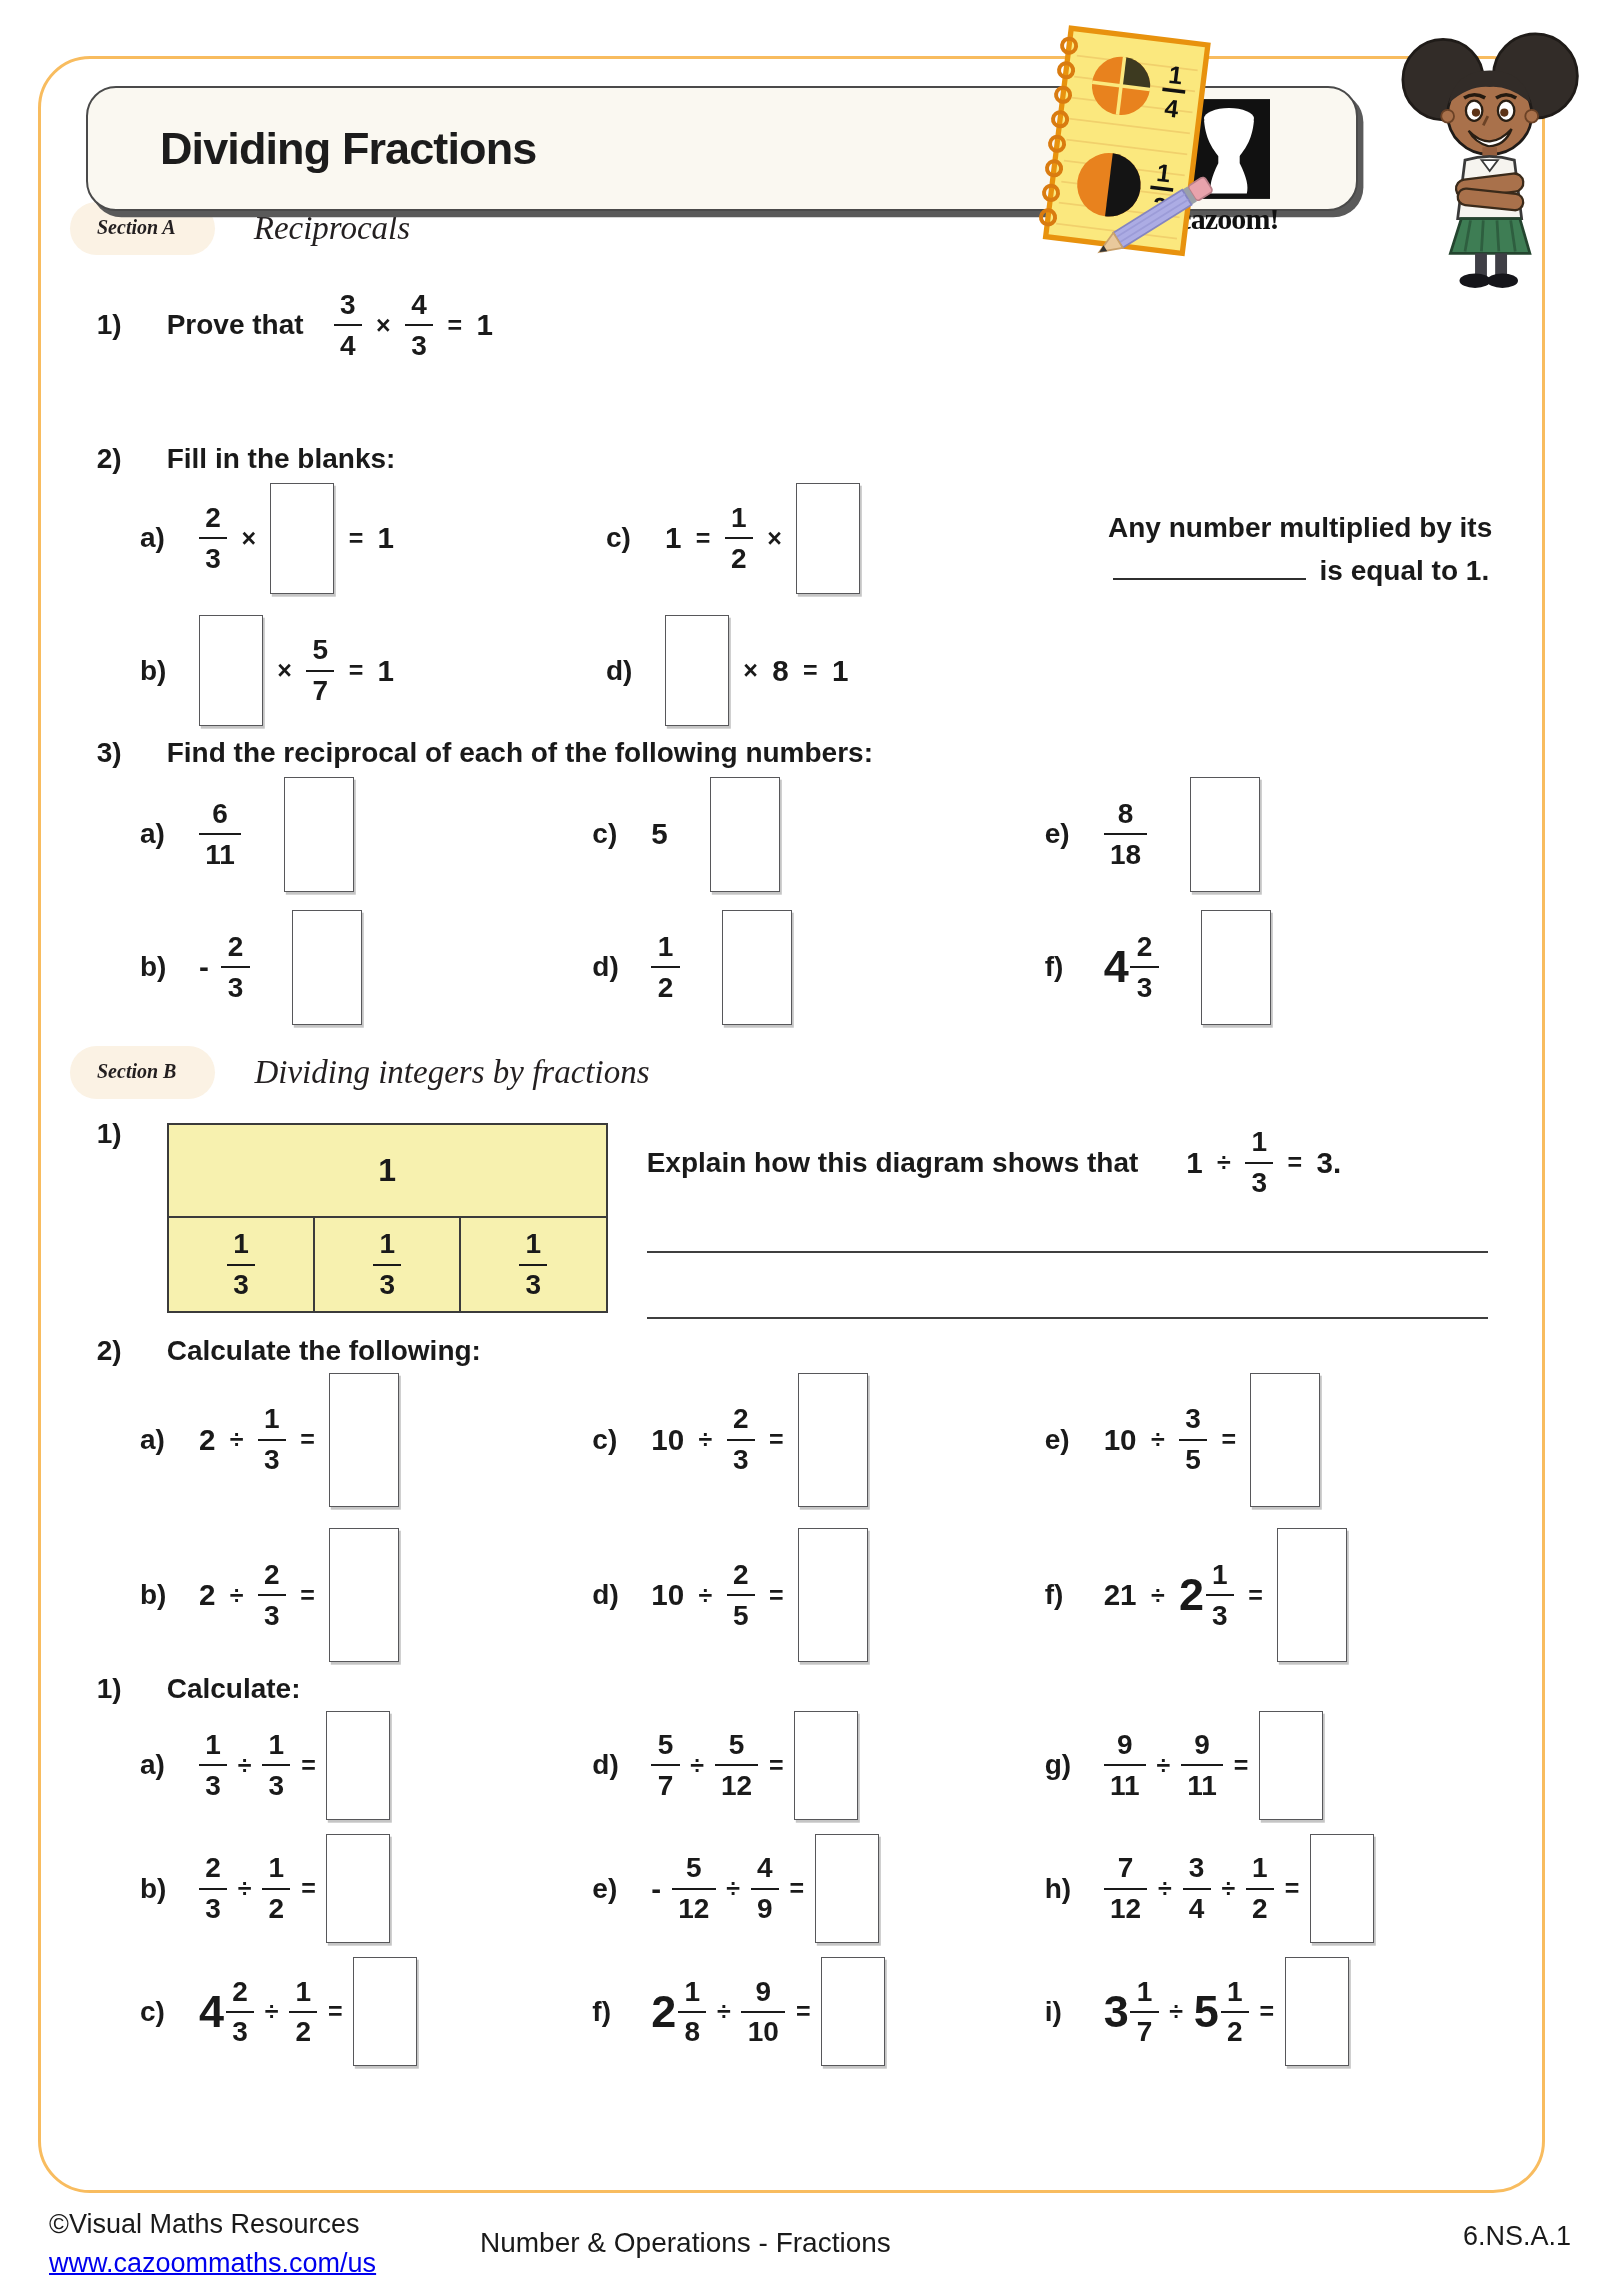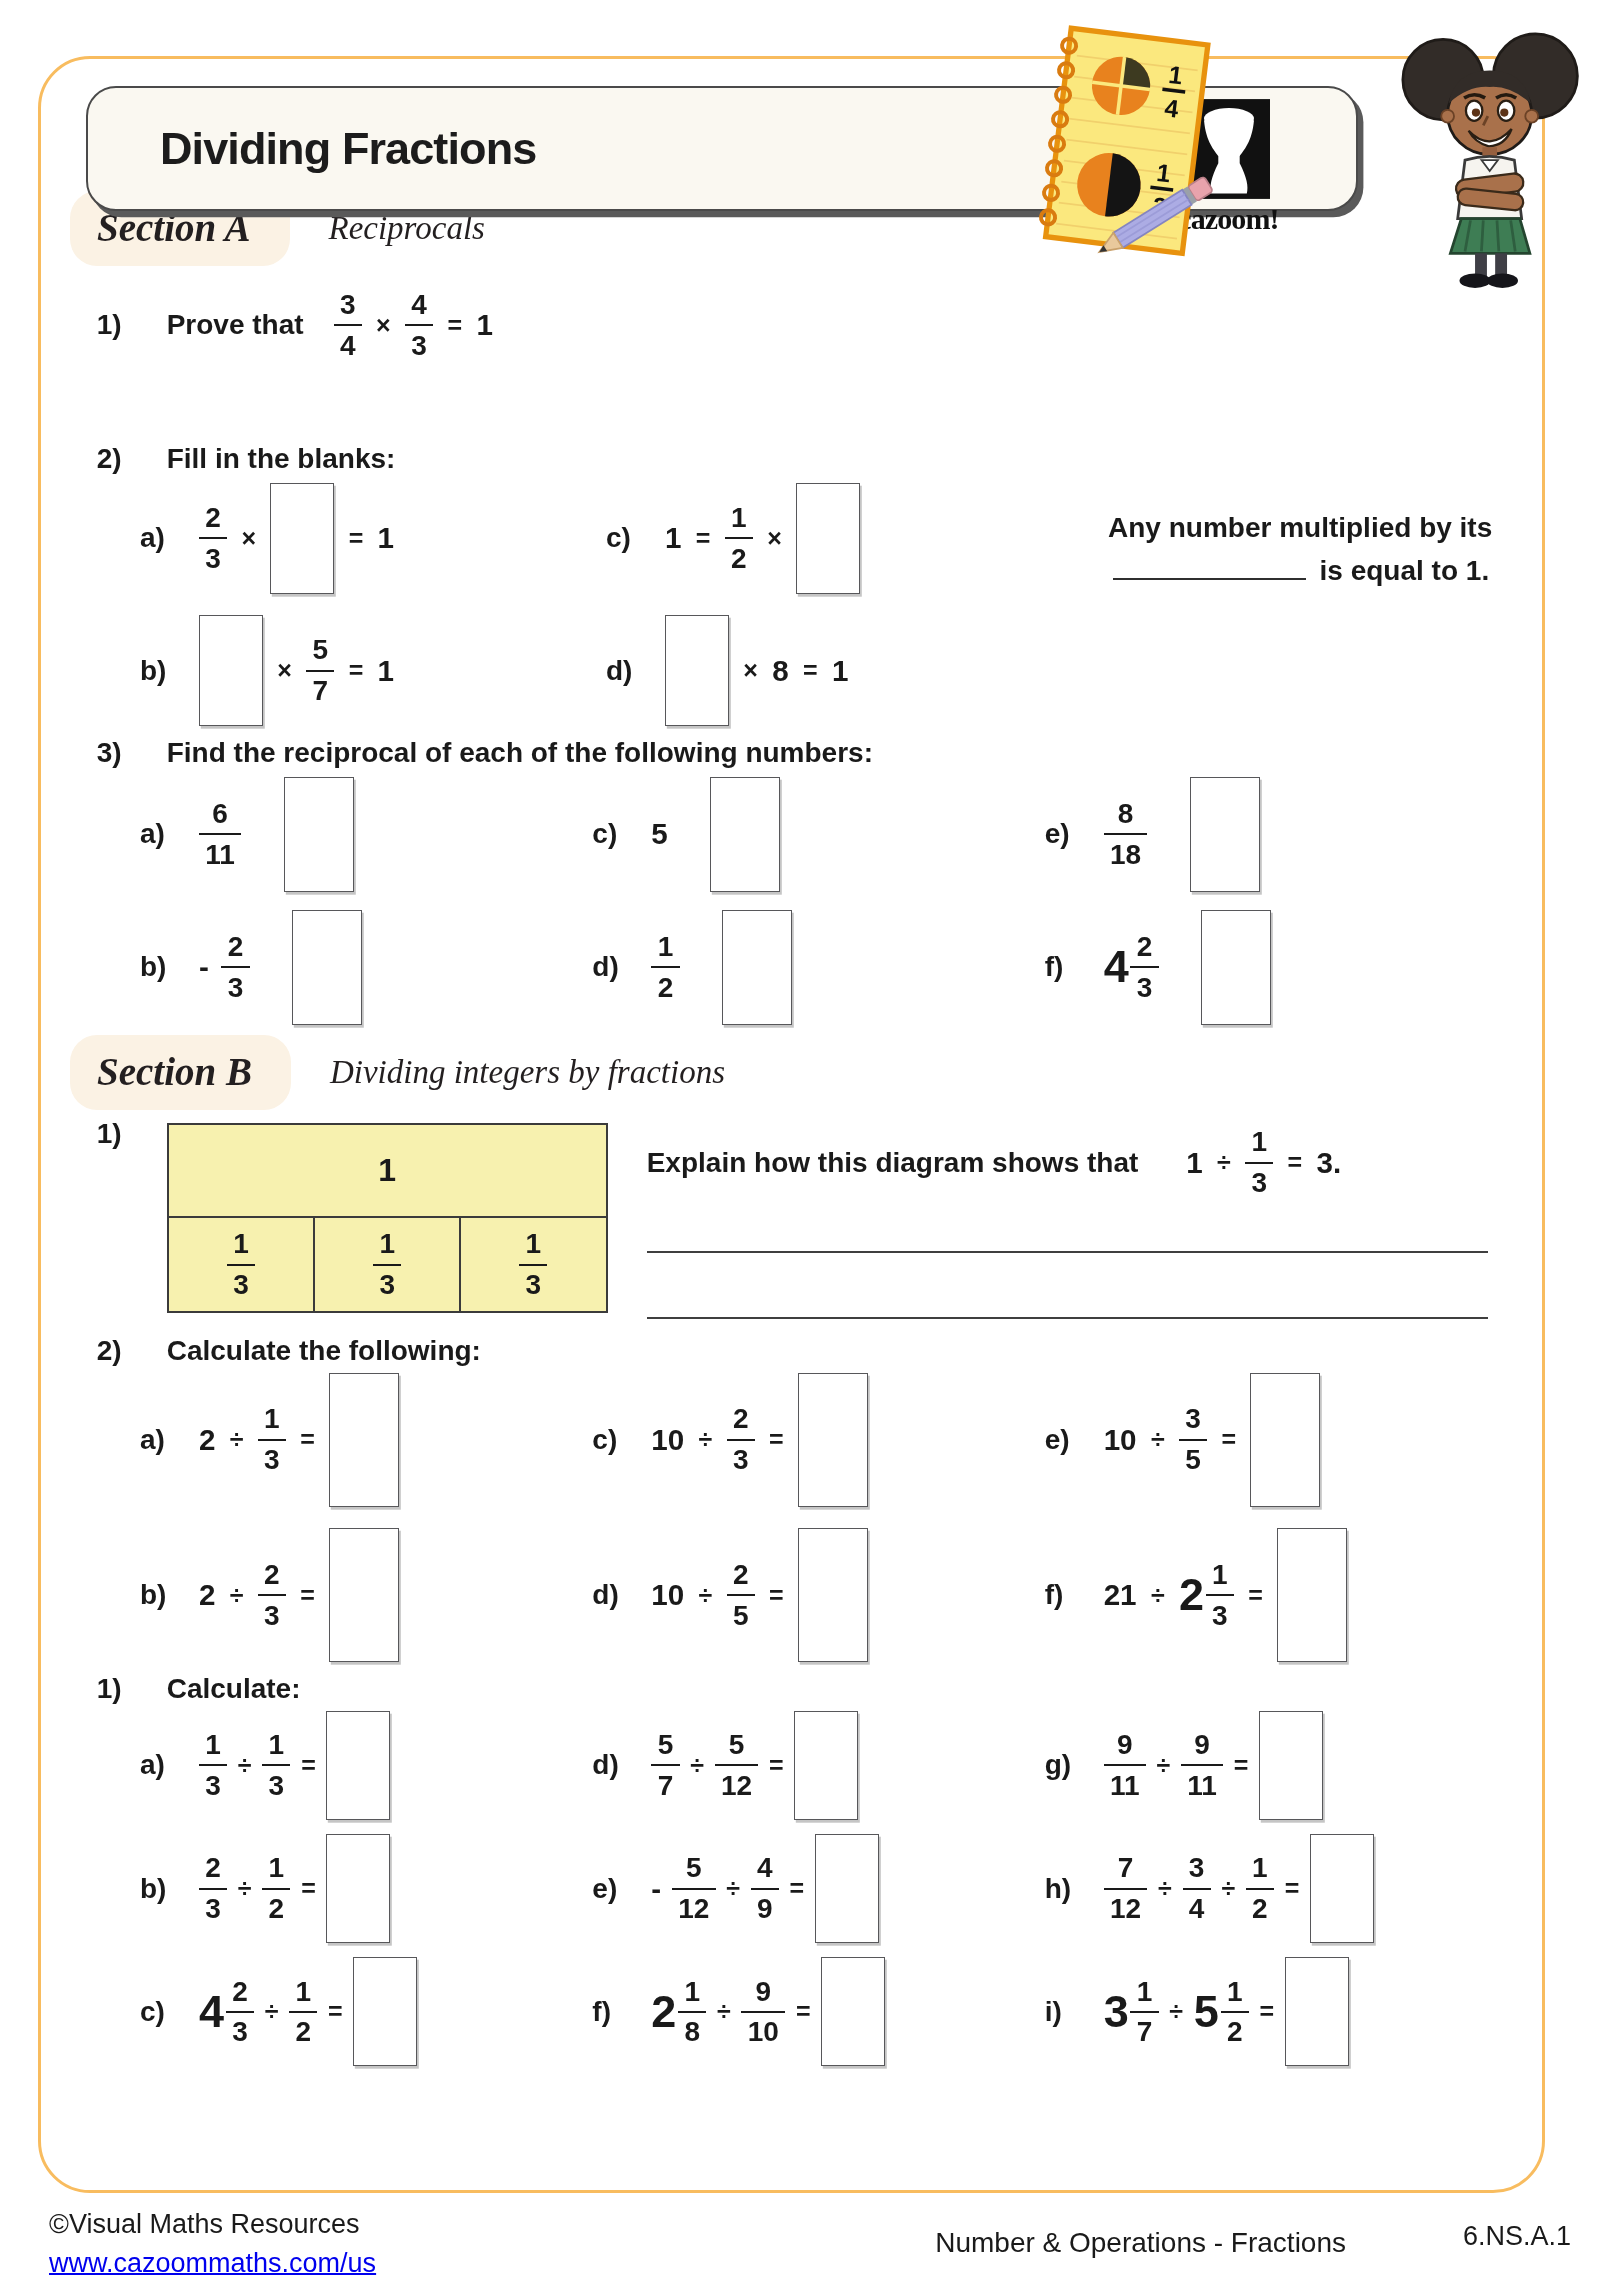--- a/index.html
+++ b/index.html
@@ -14,21 +14,21 @@
   .title-box{position:relative;width:1272px;height:125px;box-sizing:border-box;background:#FAF8F1;
              border:2.7px solid #4a4a4a;border-radius:30px;box-shadow:5.4px 6.3px 0 #5a5a5a;
              display:flex;align-items:center;padding-left:72px;}
   .title-box h1{margin:0;font-size:45px;font-weight:bold;letter-spacing:-0.9px;color:#1c1c1c;}
   .logo{position:absolute;right:56px;top:10.7px;width:143px;text-align:center;}
   .logo-word{font-family:"Liberation Serif",serif;font-weight:bold;font-size:30px;letter-spacing:-0.9px;color:#111;}
 
   
   .sec{display:flex;align-items:center;gap:39px;margin:0 0 5.4px -16px;height:77px;}
   .sec-pill{background:#FBF2E4;border-radius:27px;padding:14.3px 39px 16px 27px;
-            font-family:"Liberation Serif",serif;font-style:italic;font-weight:bold;font-size:39px;color:#231f20;}
+            font-family:"Liberation Serif",serif;font-style:italic;font-weight:bold;font-size:20px;color:#231f20;}
   .sec-sub{font-family:"Liberation Serif",serif;font-style:italic;font-size:33px;color:#231f20;}
 
   
   .qrow{display:flex;align-items:center;margin:0 0 0 10.7px;}
   .qrow.head{height:36px;}
   .qnum{width:70px;font-weight:bold;font-size:28px;flex:none;}
   .qtext{font-weight:bold;font-size:28px;margin-right:30px;}
   .q1row{height:106px;margin-bottom:63px;}
 
   
@@ -80,21 +80,21 @@
   .ansline.l2{margin-top:64px;}
 
   
   .notebook{position:absolute;left:1025px;top:23px;width:195px;height:247px;z-index:6;}
   .girl{position:absolute;left:1386px;top:23px;width:211px;height:265px;z-index:6;}
 
   
   .footer{position:absolute;left:49px;top:2205px;width:1522px;display:flex;align-items:flex-start;gap:37px;}
   .f-left{width:394px;font-size:27px;line-height:1.45;}
   .f-link{color:#0000EE;text-decoration:underline;text-decoration-thickness:1.8px;cursor:pointer;}
-  .f-center{flex:1;text-align:right;font-size:28px;margin-top:21.5px;}
+  .f-center{flex:1;text-align:left;font-size:28px;margin-top:21.5px;}
   .f-right{width:188px;text-align:right;font-size:27px;margin-top:16px;}
 </style>
 </head>
 <body>
 
 <div class="page">
 
   <div class="sheet">
     <div class="content">
 

